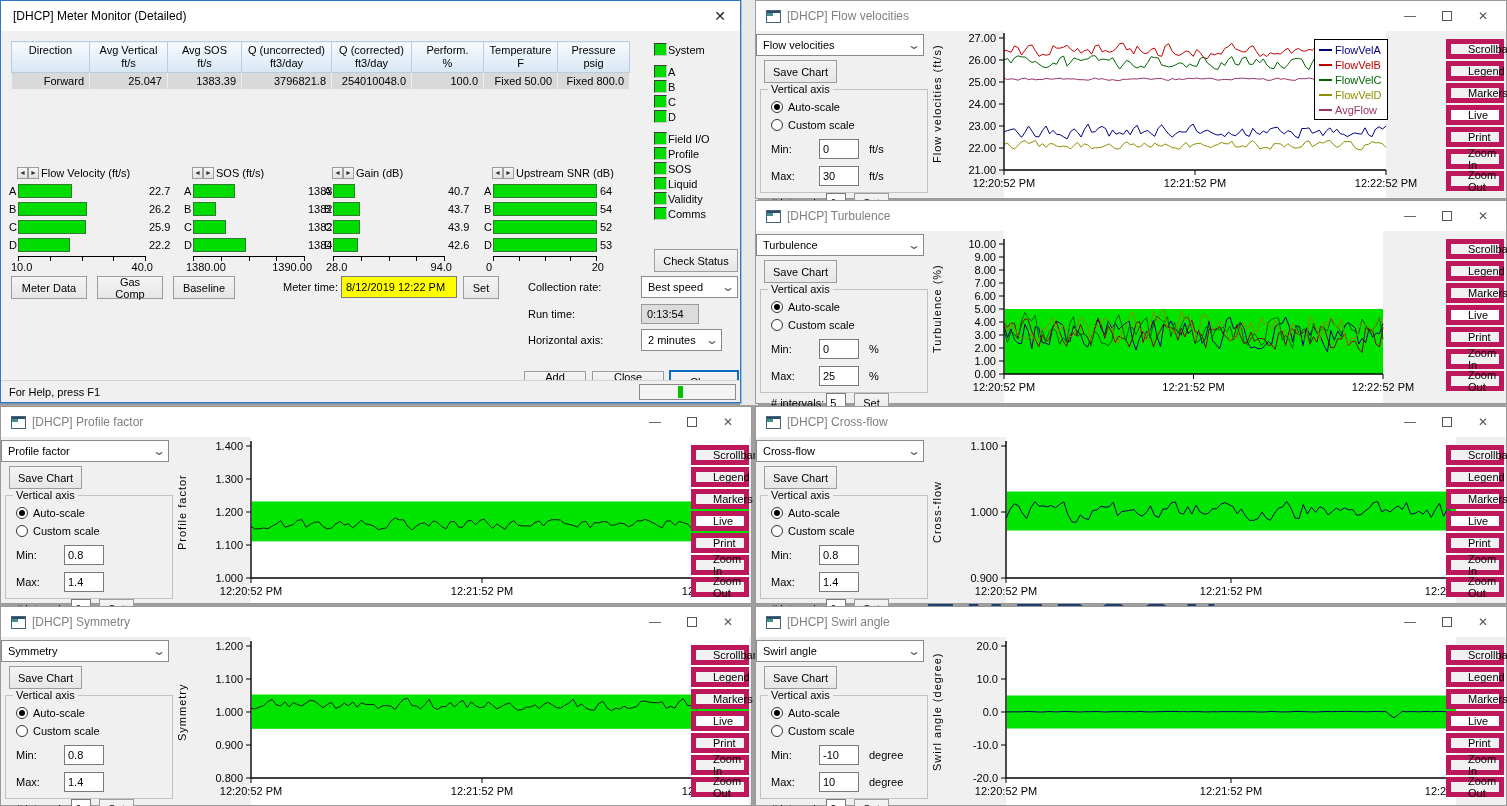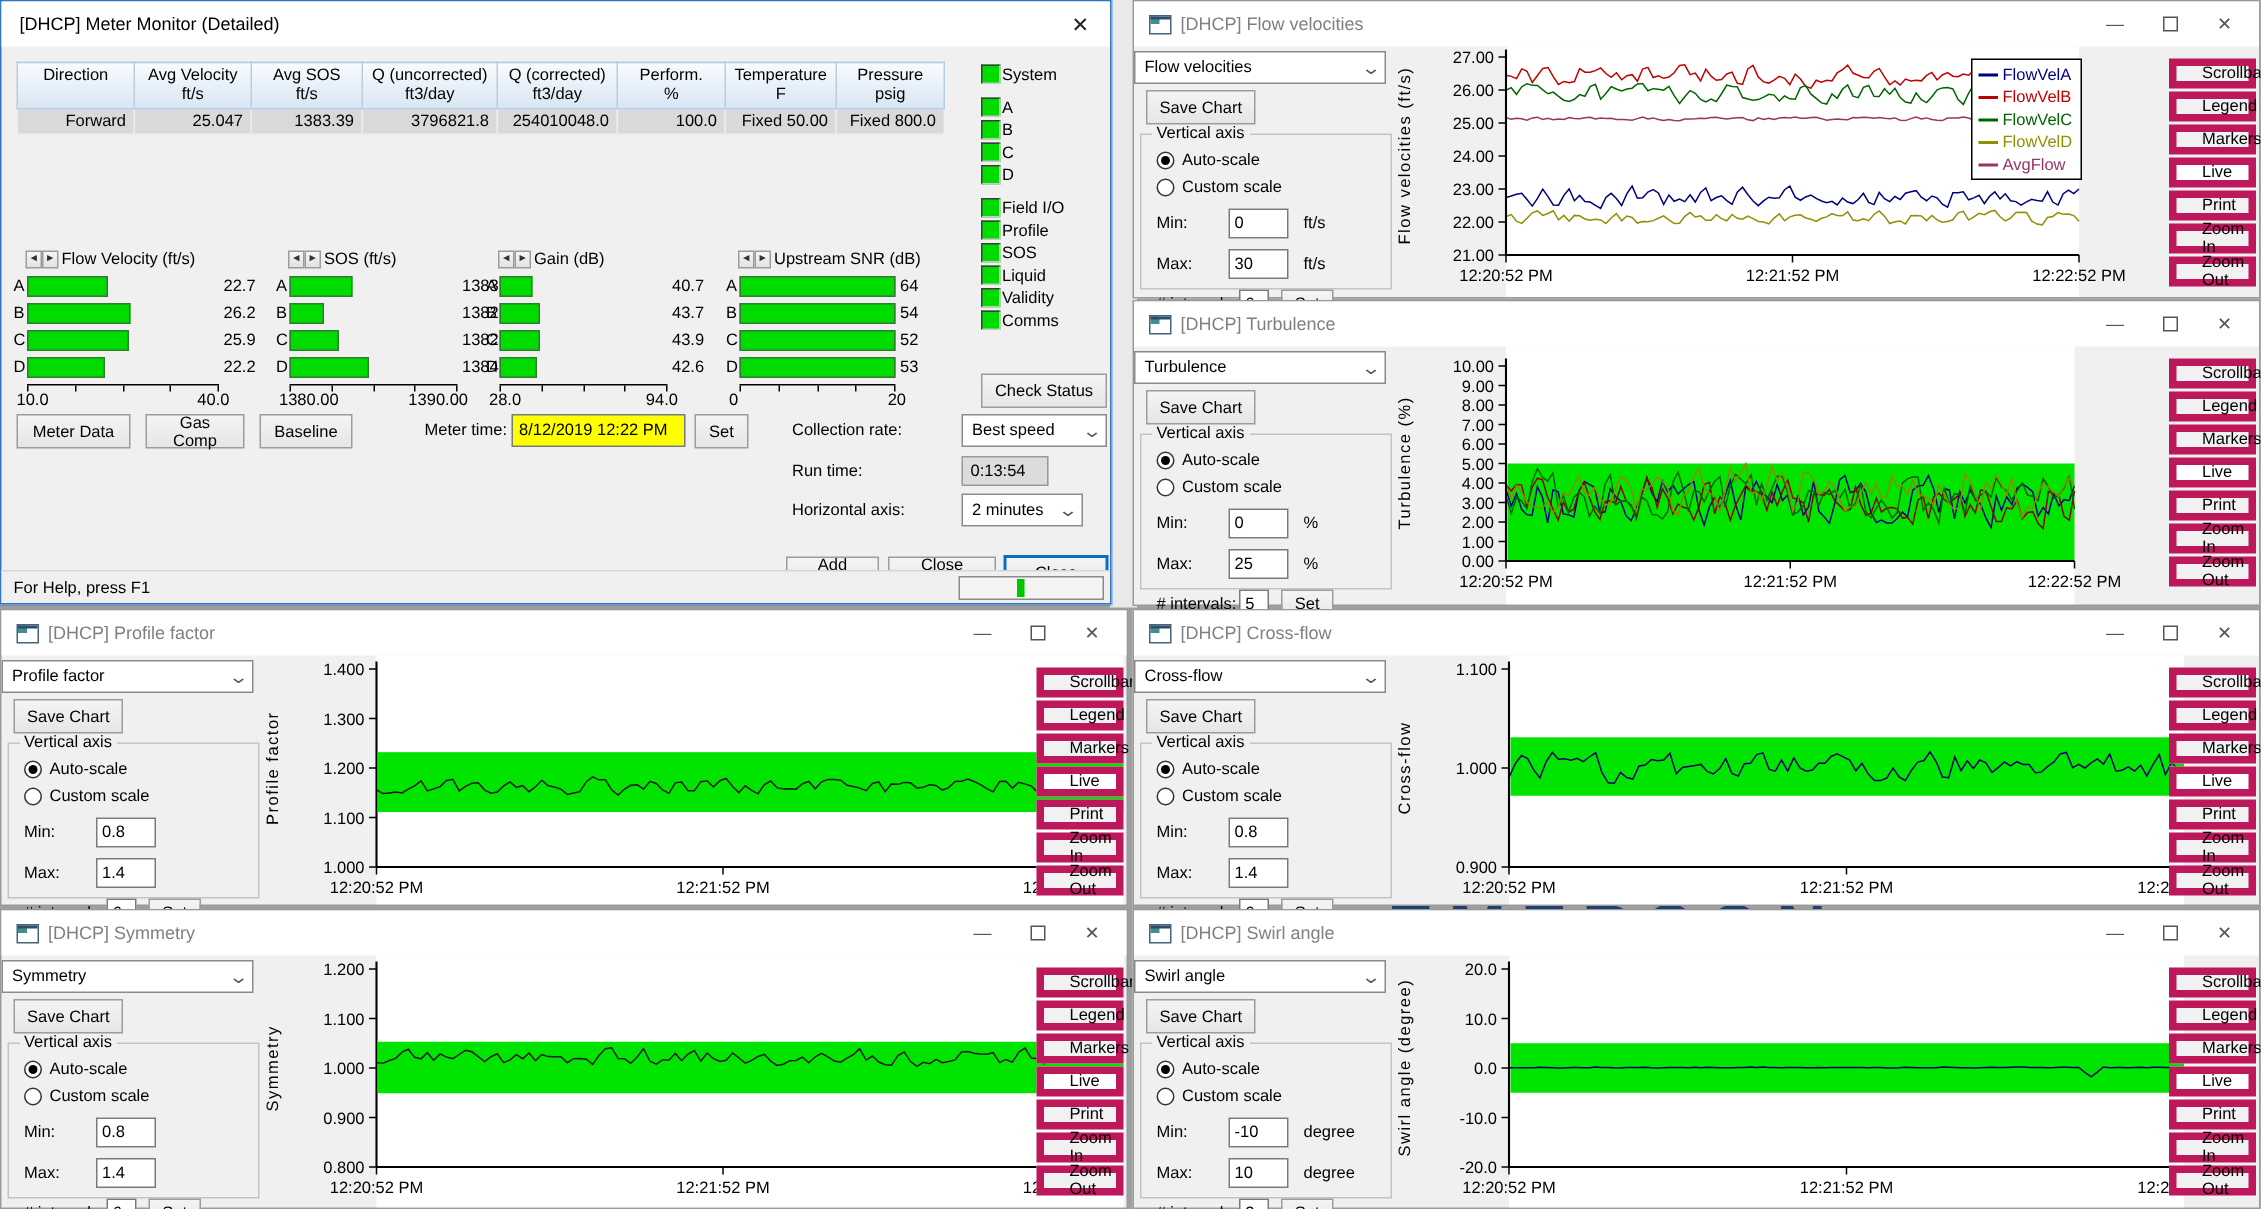--- a/index.html
+++ b/index.html
@@ -126,21 +126,21 @@
   </div>
   <div class="mm-body">
     <table class="mm-table">
       <thead>
           <tr id="mm-thead-row">
             <th style="width: 78px;">
               <div>Direction</div>
               <div>&nbsp;</div>
             </th>
             <th style="width: 78px;">
-              <div>Avg Velocity</div>
+              <div>Avg Vertical</div>
               <div>ft/s</div>
             </th>
             <th style="width: 74px;">
               <div>Avg SOS</div>
               <div>ft/s</div>
             </th>
             <th style="width: 90px; margin-left: 48px;">
               <div>Q (uncorrected)</div>
               <div>ft3/day</div>
             </th>

